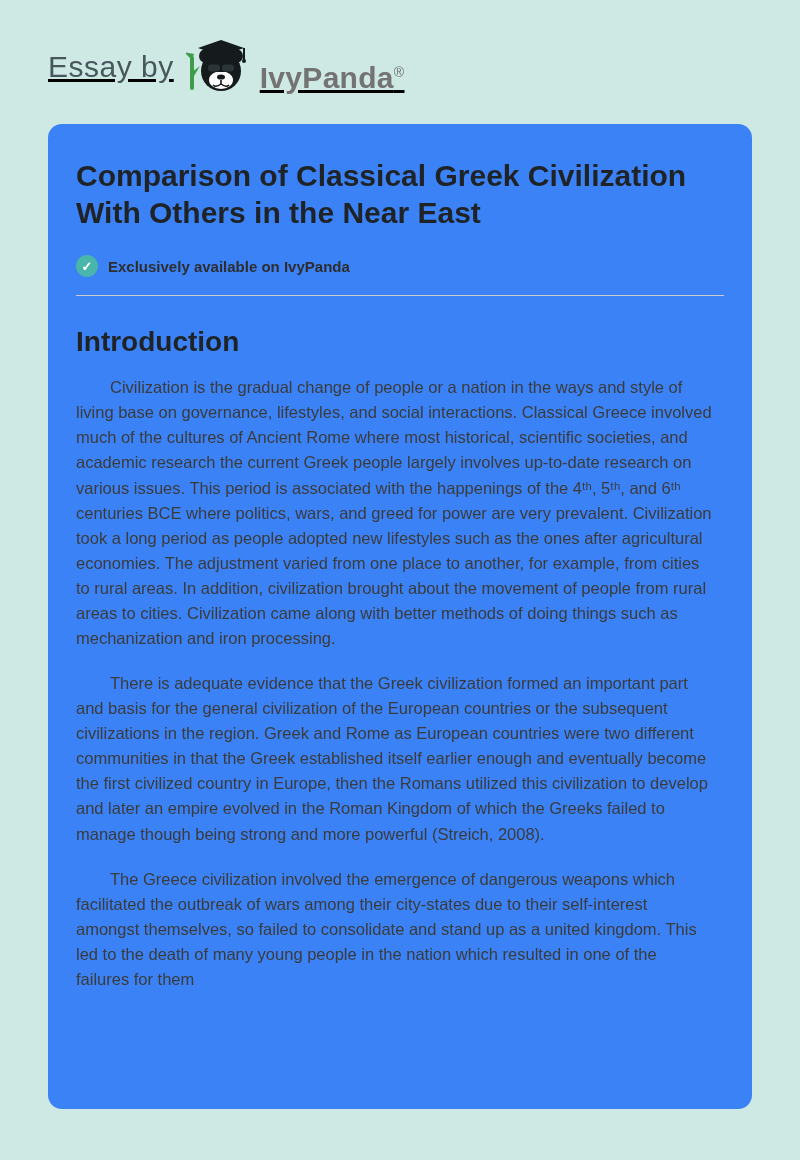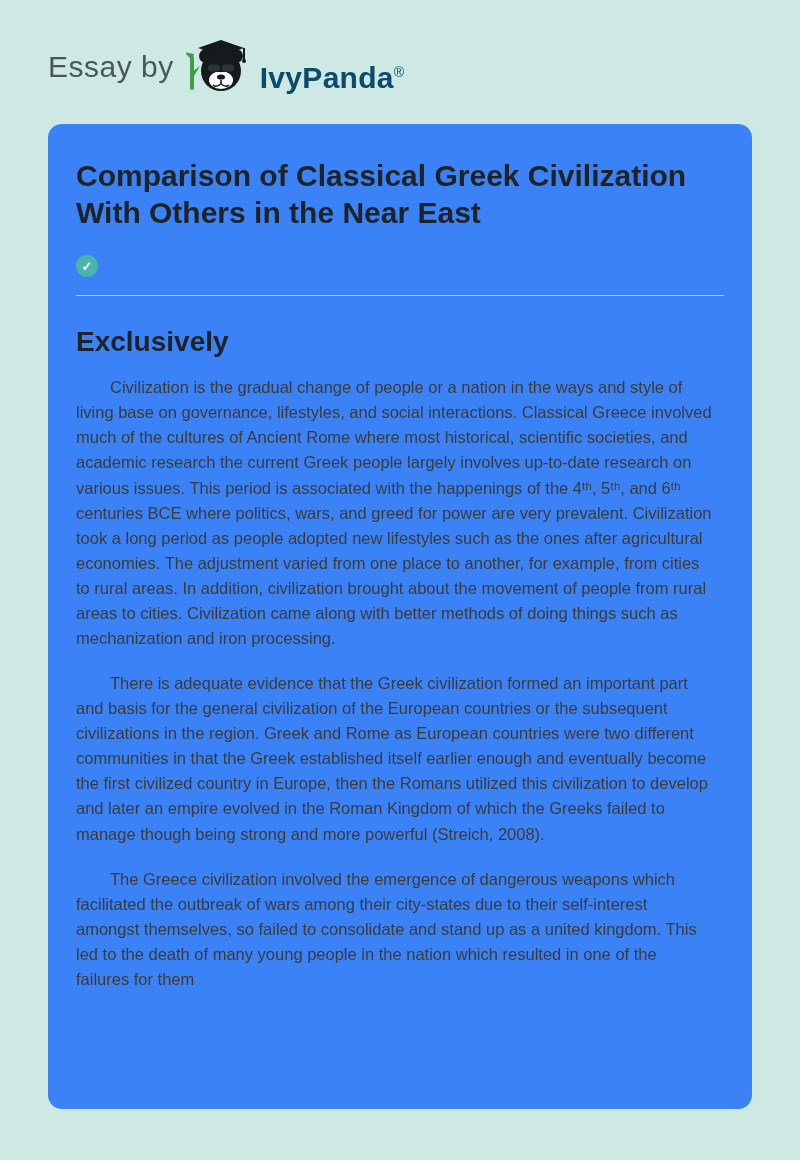--- a/index.html
+++ b/index.html
@@ -11,35 +11,36 @@
     height: 1160px;
     background: #cee8e3;
     font-family: "Liberation Sans", sans-serif;
     box-sizing: border-box;
   }
   .header {
     display: flex;
     align-items: center;
     gap: 12px;
     padding: 38px 48px 28px 48px;
+    text-decoration: underline;
   }
   .essay-by {
     font-size: 30px;
     color: #47585c;
     letter-spacing: 0.5px;
   }
   .logo {
     width: 62px;
     height: 58px;
     flex: 0 0 auto;
   }
   .brand {
     font-size: 30px;
     font-weight: 700;
-    color: #0c4a6e;
+    color: #737373;
     letter-spacing: 0.3px;
     margin-top: 22px;
   }
   .brand sup {
     font-size: 14px;
     font-weight: 400;
     vertical-align: super;
   }
   .card {
     margin: 0 48px;
@@ -132,22 +133,23 @@
     </svg>
   </span>
   <span class="brand"><span>IvyPanda</span><sup>®</sup></span>
 </div>
 
 <div class="card">
   <h1 class="title">Comparison of Classical Greek Civilization With Others in the Near East</h1>
 
   <div class="availability">
     <span class="check-circle">✓</span>
+    <span class="availability-text">Exclusively available on IvyPanda</span>
   </div>
 
   <hr class="divider">
 
-  <h2 class="section-heading">Exclusively</h2>
+  <h2 class="section-heading">Introduction</h2>
   <p class="body-paragraph">Civilization is the gradual change of people or a nation in the ways and style of living base on governance, lifestyles, and social interactions. Classical Greece involved much of the cultures of Ancient Rome where most historical, scientific societies, and academic research the current Greek people largely involves up-to-date research on various issues. This period is associated with the happenings of the 4ᵗʰ, 5ᵗʰ, and 6ᵗʰ centuries BCE where politics, wars, and greed for power are very prevalent. Civilization took a long period as people adopted new lifestyles such as the ones after agricultural economies. The adjustment varied from one place to another, for example, from cities to rural areas. In addition, civilization brought about the movement of people from rural areas to cities. Civilization came along with better methods of doing things such as mechanization and iron processing.</p>
 
   <p class="body-paragraph">There is adequate evidence that the Greek civilization formed an important part and basis for the general civilization of the European countries or the subsequent civilizations in the region. Greek and Rome as European countries were two different communities in that the Greek established itself earlier enough and eventually become the first civilized country in Europe, then the Romans utilized this civilization to develop and later an empire evolved in the Roman Kingdom of which the Greeks failed to manage though being strong and more powerful (Streich, 2008).</p>
   <p class="body-paragraph">The Greece civilization involved the emergence of dangerous weapons which facilitated the outbreak of wars among their city-states due to their self-interest amongst themselves, so failed to consolidate and stand up as a united kingdom. This led to the death of many young people in the nation which resulted in one of the failures for them</p>
 </div>
 
 </body></html>

